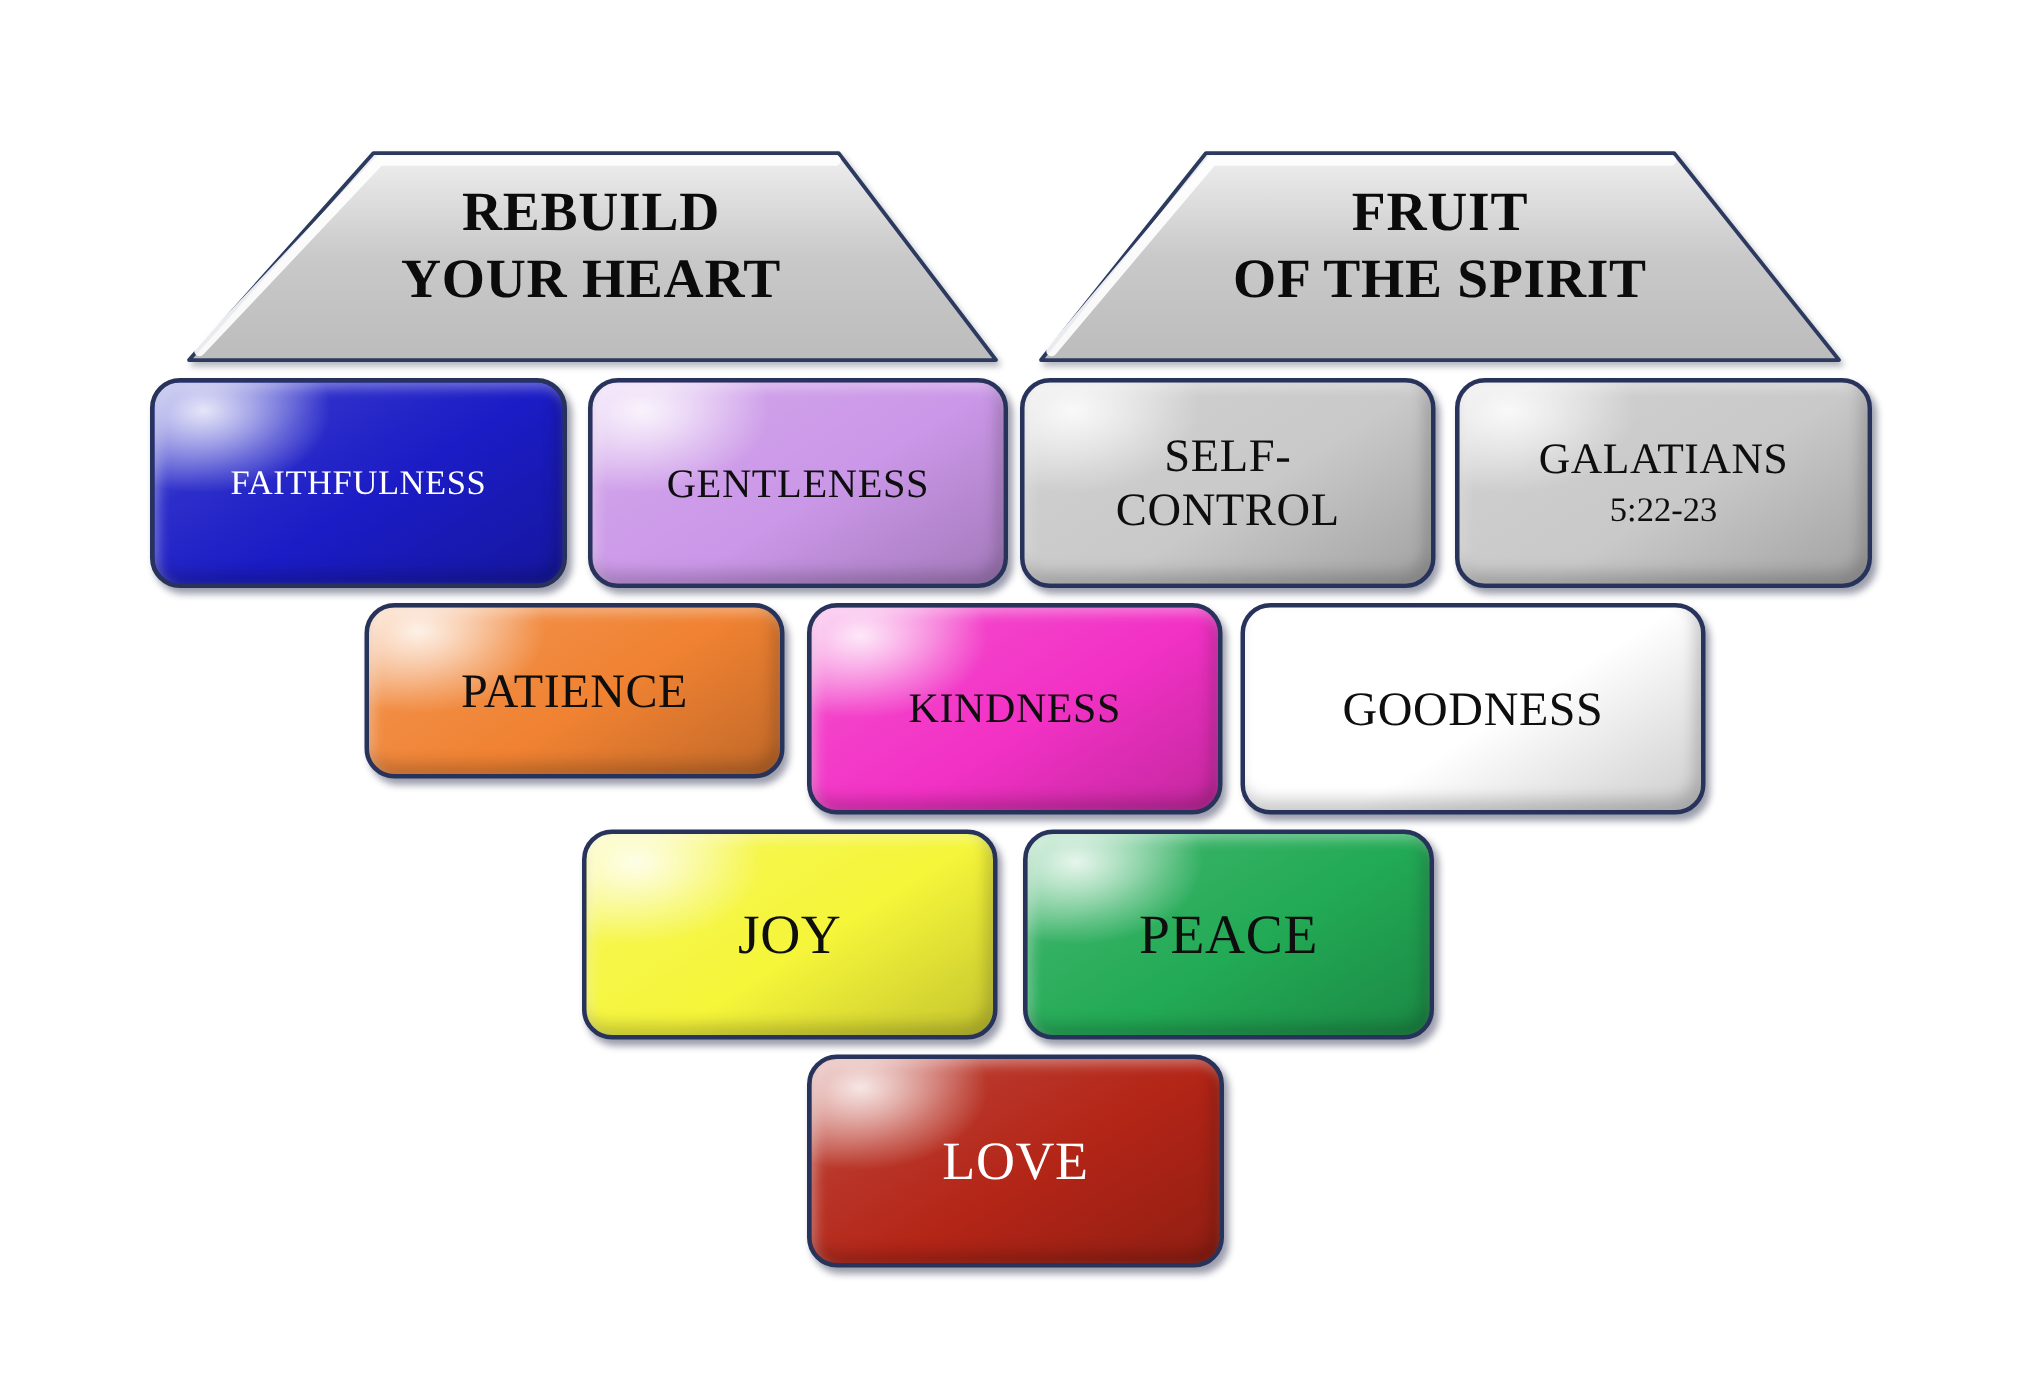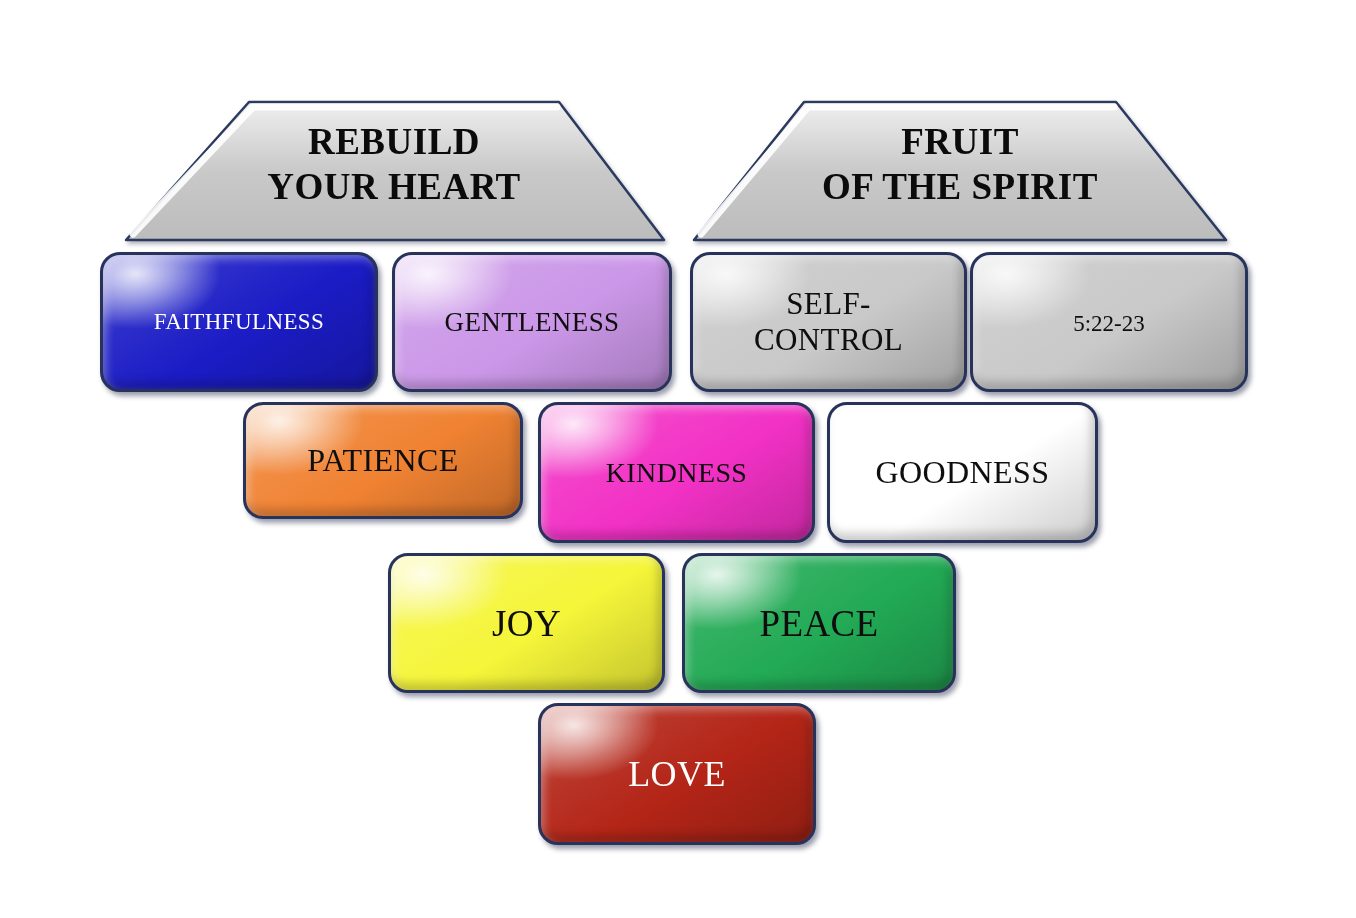--- a/index.html
+++ b/index.html
@@ -40,21 +40,21 @@
 
   
   .b-faithfulness { left: 96px;  top: 252px; width: 278px; height: 140px; font-size: 23px; align-items: center; }
   .b-gentleness   { left: 388px; top: 252px; width: 280px; height: 140px; font-size: 27px; justify-content: center; }
   .b-selfcontrol  { left: 676px; top: 252px; width: 277px; height: 140px; font-size: 31px; line-height: 1.15; }
   .b-galatians    { left: 966px; top: 252px; width: 278px; height: 140px; font-size: 29px; line-height: 1.1; }
   .b-galatians .block-sublabel { font-size: 23px; margin-top: 4px; }
   
   .b-patience { left: 239px; top: 402px; width: 280px; height: 117px; font-size: 32px; }
   .b-kindness { left: 534px; top: 402px; width: 277px; height: 141px; font-size: 28px; }
-  .b-goodness { left: 823px; top: 402px; width: 271px; height: 141px; font-size: 32px; }
+  .b-goodness { left: 823px; top: 402px; width: 310px; height: 141px; font-size: 32px; }
   
   .b-joy   { left: 384px; top: 553px; width: 277px; height: 140px; font-size: 37px; }
   .b-peace { left: 678px; top: 553px; width: 274px; height: 140px; font-size: 37px; }
   
   .b-love  { left: 534px; top: 703px; width: 278px; height: 142px; font-size: 36px; text-align: right; }
 </style>
 </head>
 <body>
 
 <div class="canvas">
@@ -90,25 +90,26 @@
     <div class="header-label">FRUIT
 OF THE SPIRIT</div>
   </div>
 
   <div class="block b-faithfulness" style="background-color: rgb(27, 28, 197); color: rgb(255, 255, 255);">
     <span class="block-label">FAITHFULNESS</span>
   </div>
   <div class="block b-gentleness" style="background-color: rgb(203, 151, 232); color: rgb(14, 14, 14);">
     <span class="block-label">GENTLENESS</span>
   </div>
-  <div class="block b-selfcontrol" style="background-color: rgb(201, 201, 201); color: rgb(14, 14, 14); margin-left: 10px;">
+  <div class="block b-selfcontrol" style="background-color: rgb(201, 201, 201); color: rgb(14, 14, 14);">
     <span class="block-label">SELF-
 CONTROL</span>
   </div>
   <div class="block b-galatians" style="background-color: rgb(201, 201, 201); color: rgb(14, 14, 14);">
+    <span class="block-label">GALATIANS</span>
     <span class="block-sublabel">5:22-23</span>
   </div>
 
   <div class="block b-patience" style="background-color: rgb(240, 130, 50); color: rgb(14, 14, 14);">
     <span class="block-label">PATIENCE</span>
   </div>
   <div class="block b-kindness" style="background-color: rgb(242, 49, 197); color: rgb(14, 14, 14);">
     <span class="block-label">KINDNESS</span>
   </div>
   <div class="block b-goodness" style="background-color: rgb(255, 255, 255); color: rgb(14, 14, 14);">

